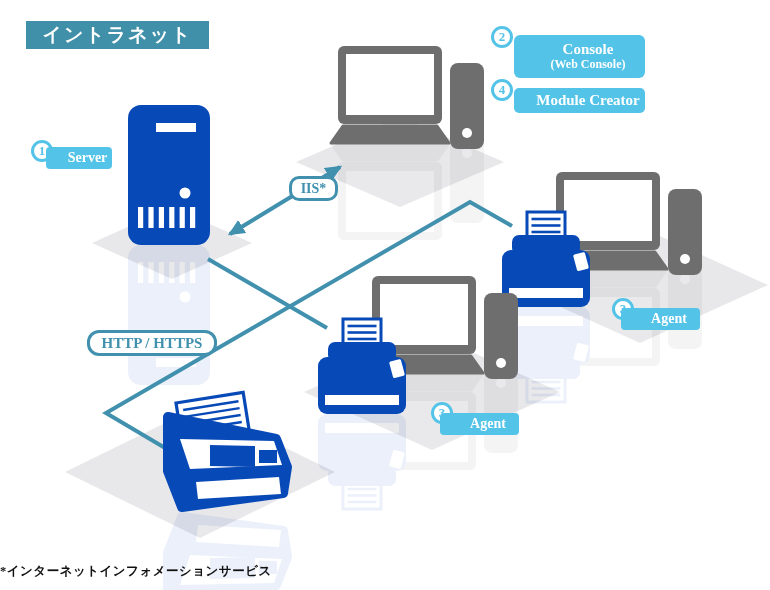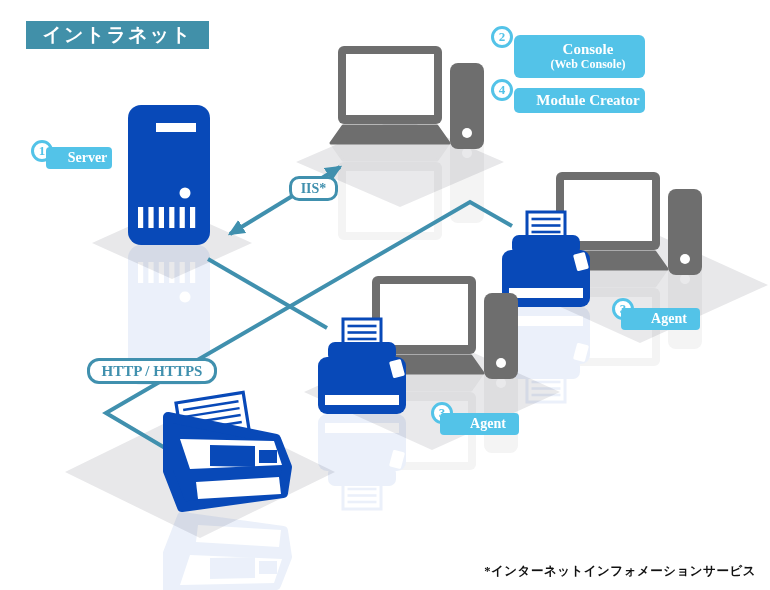--- a/index.html
+++ b/index.html
@@ -53,24 +53,24 @@
   .chip-module { left:514px; top:88px;  width:131px; height:25px; font-size:15px; border-radius:5px; }
   .chip-agent-r{ left:621px; top:308px; width:79px;  height:22px; font-size:14px; }
   .chip-agent-m{ left:440px; top:413px; width:79px;  height:22px; font-size:14px; }
 
   .proto {
     background:#fff; border:3px solid var(--line-teal,#4090ae);
     color:var(--line-teal,#4090ae); font-weight:bold;
     display:flex; align-items:center; justify-content:center;
   }
   .proto-iis  { left:251px; top:176px; width:49px;  height:25px; font-size:14px; border-radius:10px;margin-left:38px; }
-  .proto-http { left:87px;  top:330px; width:130px; height:26px; font-size:15px; border-radius:12px;margin-top:28px; }
+  .proto-http { left:87px;  top:330px; width:130px; height:26px; font-size:15px; border-radius:12px; }
 
   .footnote {
-    left:0; right:14px; top:563px; text-align:right;
+    left:0; right:14px; top:563px; 
     color:var(--footnote-color,#111111); font-size:12.5px; font-weight:bold;
     letter-spacing:0.5px;
   }
 </style>
 </head>
 <body>
 
 <div class="stage">
 
   <svg width="770" height="590" viewBox="0 0 770 590">

